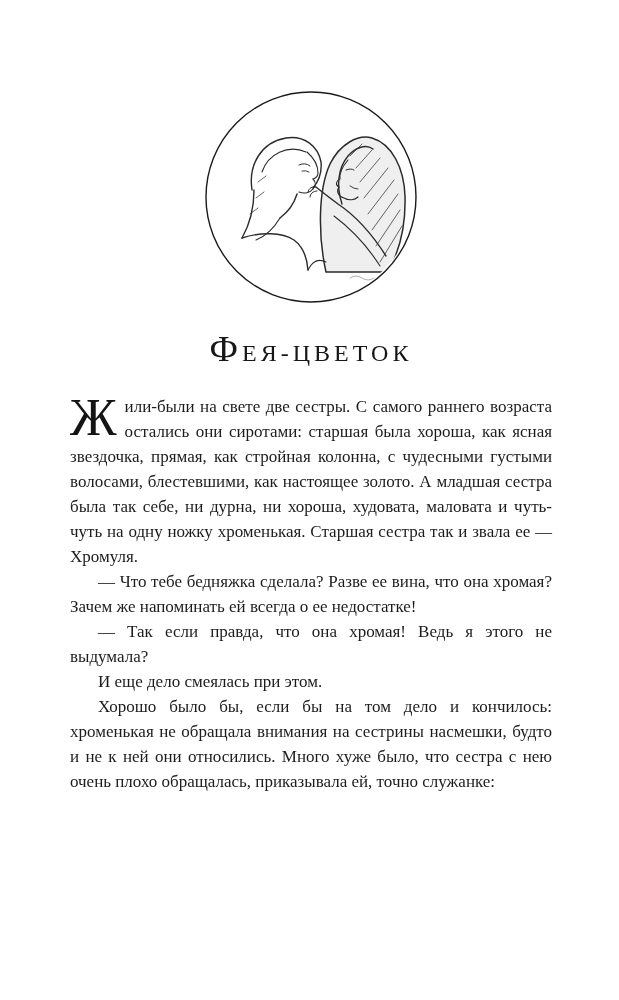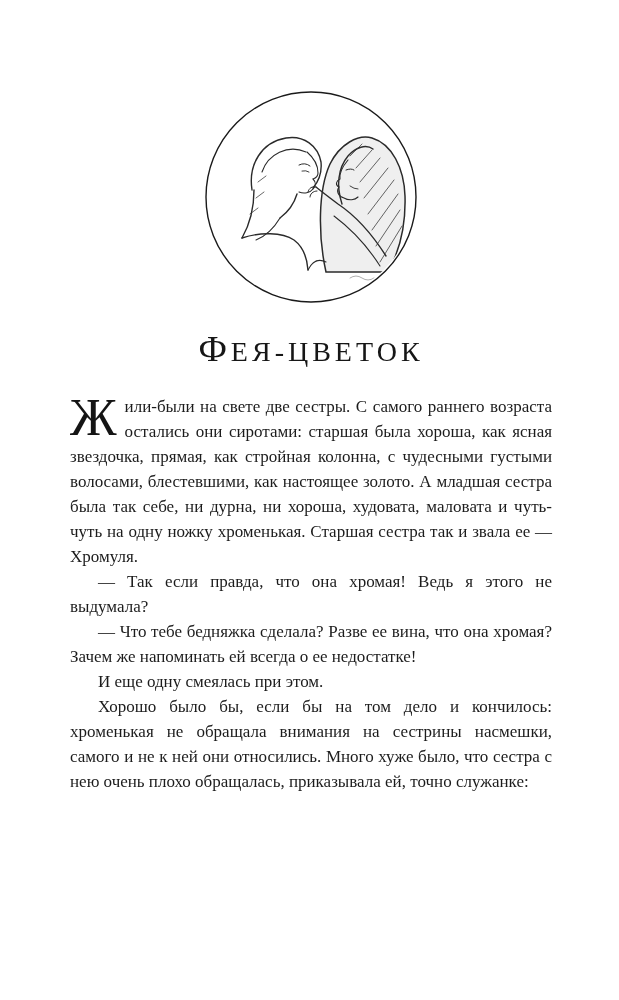--- a/index.html
+++ b/index.html
@@ -23,21 +23,21 @@
   }
   .vignette {
     margin: 0 auto;
     width: 222px;
     height: 222px;
   }
   .title {
     margin: 20px 0 24px 0;
     text-align: center;
     font-weight: normal;
-    font-size: 28px;
+    font-size: 24px;
     letter-spacing: 4px;
     color: #161616;
   }
   .title::first-letter {
     font-size: 36px;
   }
   .text {
     font-size: 17px;
     line-height: 25px;
     text-align: justify;
@@ -120,19 +120,19 @@
           <path d="M150,192 q6,-4 12,0 q6,4 12,0" stroke-width="0.7" opacity="0.55"></path>
         </g>
       </g>
     </svg>
   </figure>
 
   <h1 class="title">ФЕЯ-ЦВЕТОК</h1>
 
   <div class="text">
     <p class="first"><span class="dropcap">Ж</span><span>или-были на свете две сестры. С самого раннего возраста остались они сиротами: старшая была хороша, как ясная звездочка, прямая, как стройная колонна, с чудесными густыми волосами, блестевшими, как настоящее золото. А младшая сестра была так себе, ни дурна, ни хороша, худовата, маловата и чуть-чуть на одну ножку хроменькая. Старшая сестра так и звала ее — Хромуля.</span></p>
+    <p><span>— Что тебе бедняжка сделала? Разве ее вина, что она хромая? Зачем же напоминать ей всегда о ее недостатке!</span></p>
     <p><span>— Так если правда, что она хромая! Ведь я этого не выдумала?</span></p>
-    <p><span>— Что тебе бедняжка сделала? Разве ее вина, что она хромая? Зачем же напоминать ей всегда о ее недостатке!</span></p>
-    <p><span>И еще одну смеялась при этом.</span></p>
-    <p><span>Хорошо было бы, если бы на том дело и кончилось: хроменькая не обращала внимания на сестрины насмешки, самого и не к ней они относились. Много хуже было, что сестра с нею очень плохо обращалась, приказывала ей, точно служанке:</span></p>
+    <p><span>И еще дело смеялась при этом.</span></p>
+    <p><span>Хорошо было бы, если бы на том дело и кончилось: хроменькая не обращала внимания на сестрины насмешки, будто и не к ней они относились. Много хуже было, что сестра с нею очень плохо обращалась, приказывала ей, точно служанке:</span></p>
   </div>
 
 </div>
 
 </body></html>

